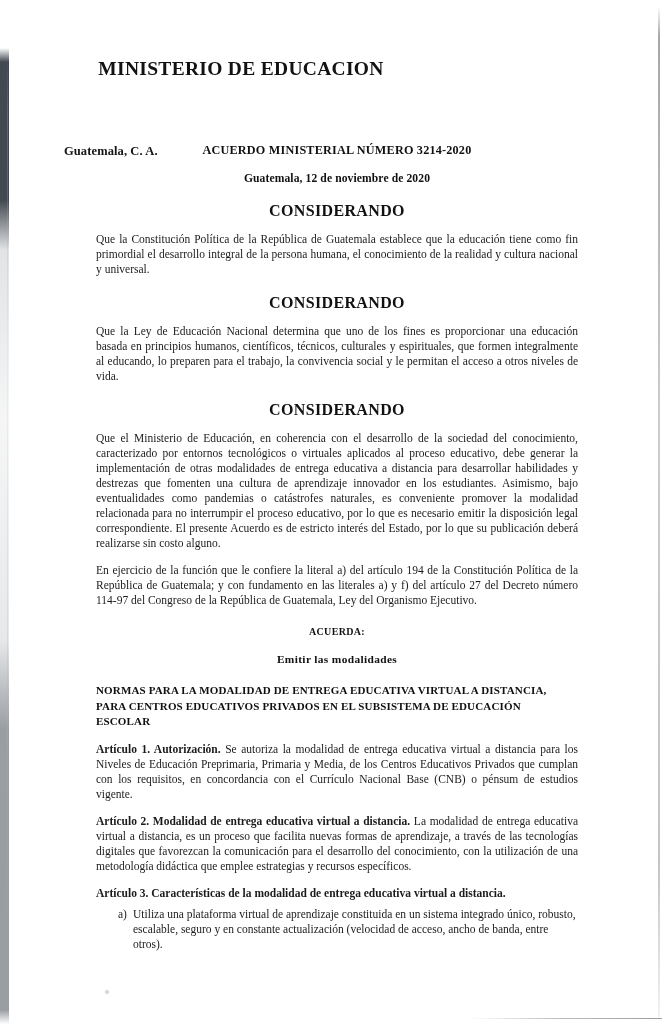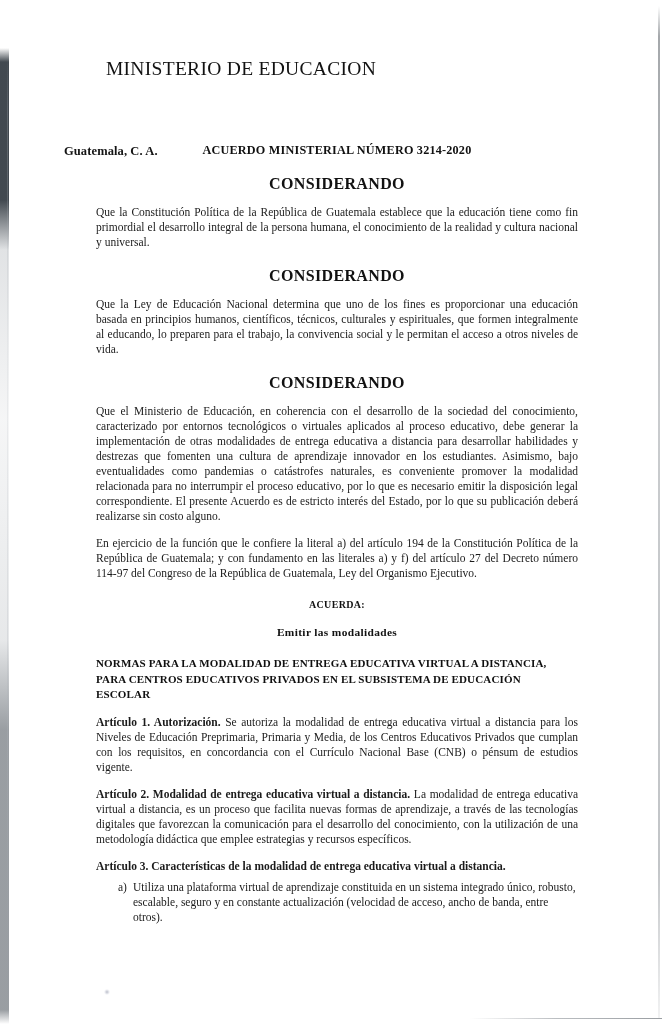--- a/index.html
+++ b/index.html
@@ -97,21 +97,21 @@
     pointer-events: none;
   }
 
   .doc-title {
     position: absolute;
     left: 0;
     top: 58px;
     width: 482px;
     text-align: center;
     font-family: "Liberation Serif", "DejaVu Serif", serif;
-    font-weight: normal;
+    font-weight: bold;
     font-size: 19.5px;
     letter-spacing: 0.3px;
     color: #121212;
   }
 
   .jurisdiction {
     position: absolute;
     left: 64px;
     top: 144px;
     font-weight: bold;
@@ -206,20 +206,21 @@
   <div class="scan-speck"></div>
 
   <div class="doc-title">MINISTERIO DE EDUCACION</div>
 
   <div class="jurisdiction">Guatemala, C. A.</div>
 
   <div class="body-flow">
 
     <div class="center-head head-acuerdo">ACUERDO MINISTERIAL NÚMERO 3214-2020</div>
 
+    <div class="center-head head-fecha">Guatemala, 12 de  noviembre de 2020</div>
 
 
     <div class="center-head head-considerando">CONSIDERANDO</div>
     <p class="para para-considerando">Que la Constitución Política de la República de Guatemala establece que la educación tiene como fin primordial el desarrollo integral de la persona humana, el conocimiento de la realidad y cultura nacional y universal.</p>
 
     <div class="center-head head-considerando">CONSIDERANDO</div>
     <p class="para para-considerando">Que la Ley de Educación Nacional determina que uno de los fines es proporcionar una educación basada en principios humanos, científicos, técnicos, culturales y espirituales, que formen integralmente al educando, lo preparen para el trabajo, la convivencia social y le permitan el acceso a otros niveles de vida.</p>
 
     <div class="center-head head-considerando">CONSIDERANDO</div>
     <p class="para para-considerando">Que el Ministerio de Educación, en coherencia con el desarrollo de la sociedad del conocimiento, caracterizado por entornos tecnológicos o virtuales aplicados al proceso educativo, debe generar la implementación de otras modalidades de entrega educativa a distancia para desarrollar habilidades y destrezas que fomenten una cultura de aprendizaje innovador en los estudiantes. Asimismo, bajo eventualidades como pandemias o catástrofes naturales, es conveniente promover la modalidad relacionada para no interrumpir el proceso educativo, por lo que es necesario emitir la disposición legal correspondiente. El presente Acuerdo es de estricto interés del Estado, por lo que su publicación deberá realizarse sin costo alguno.</p>

